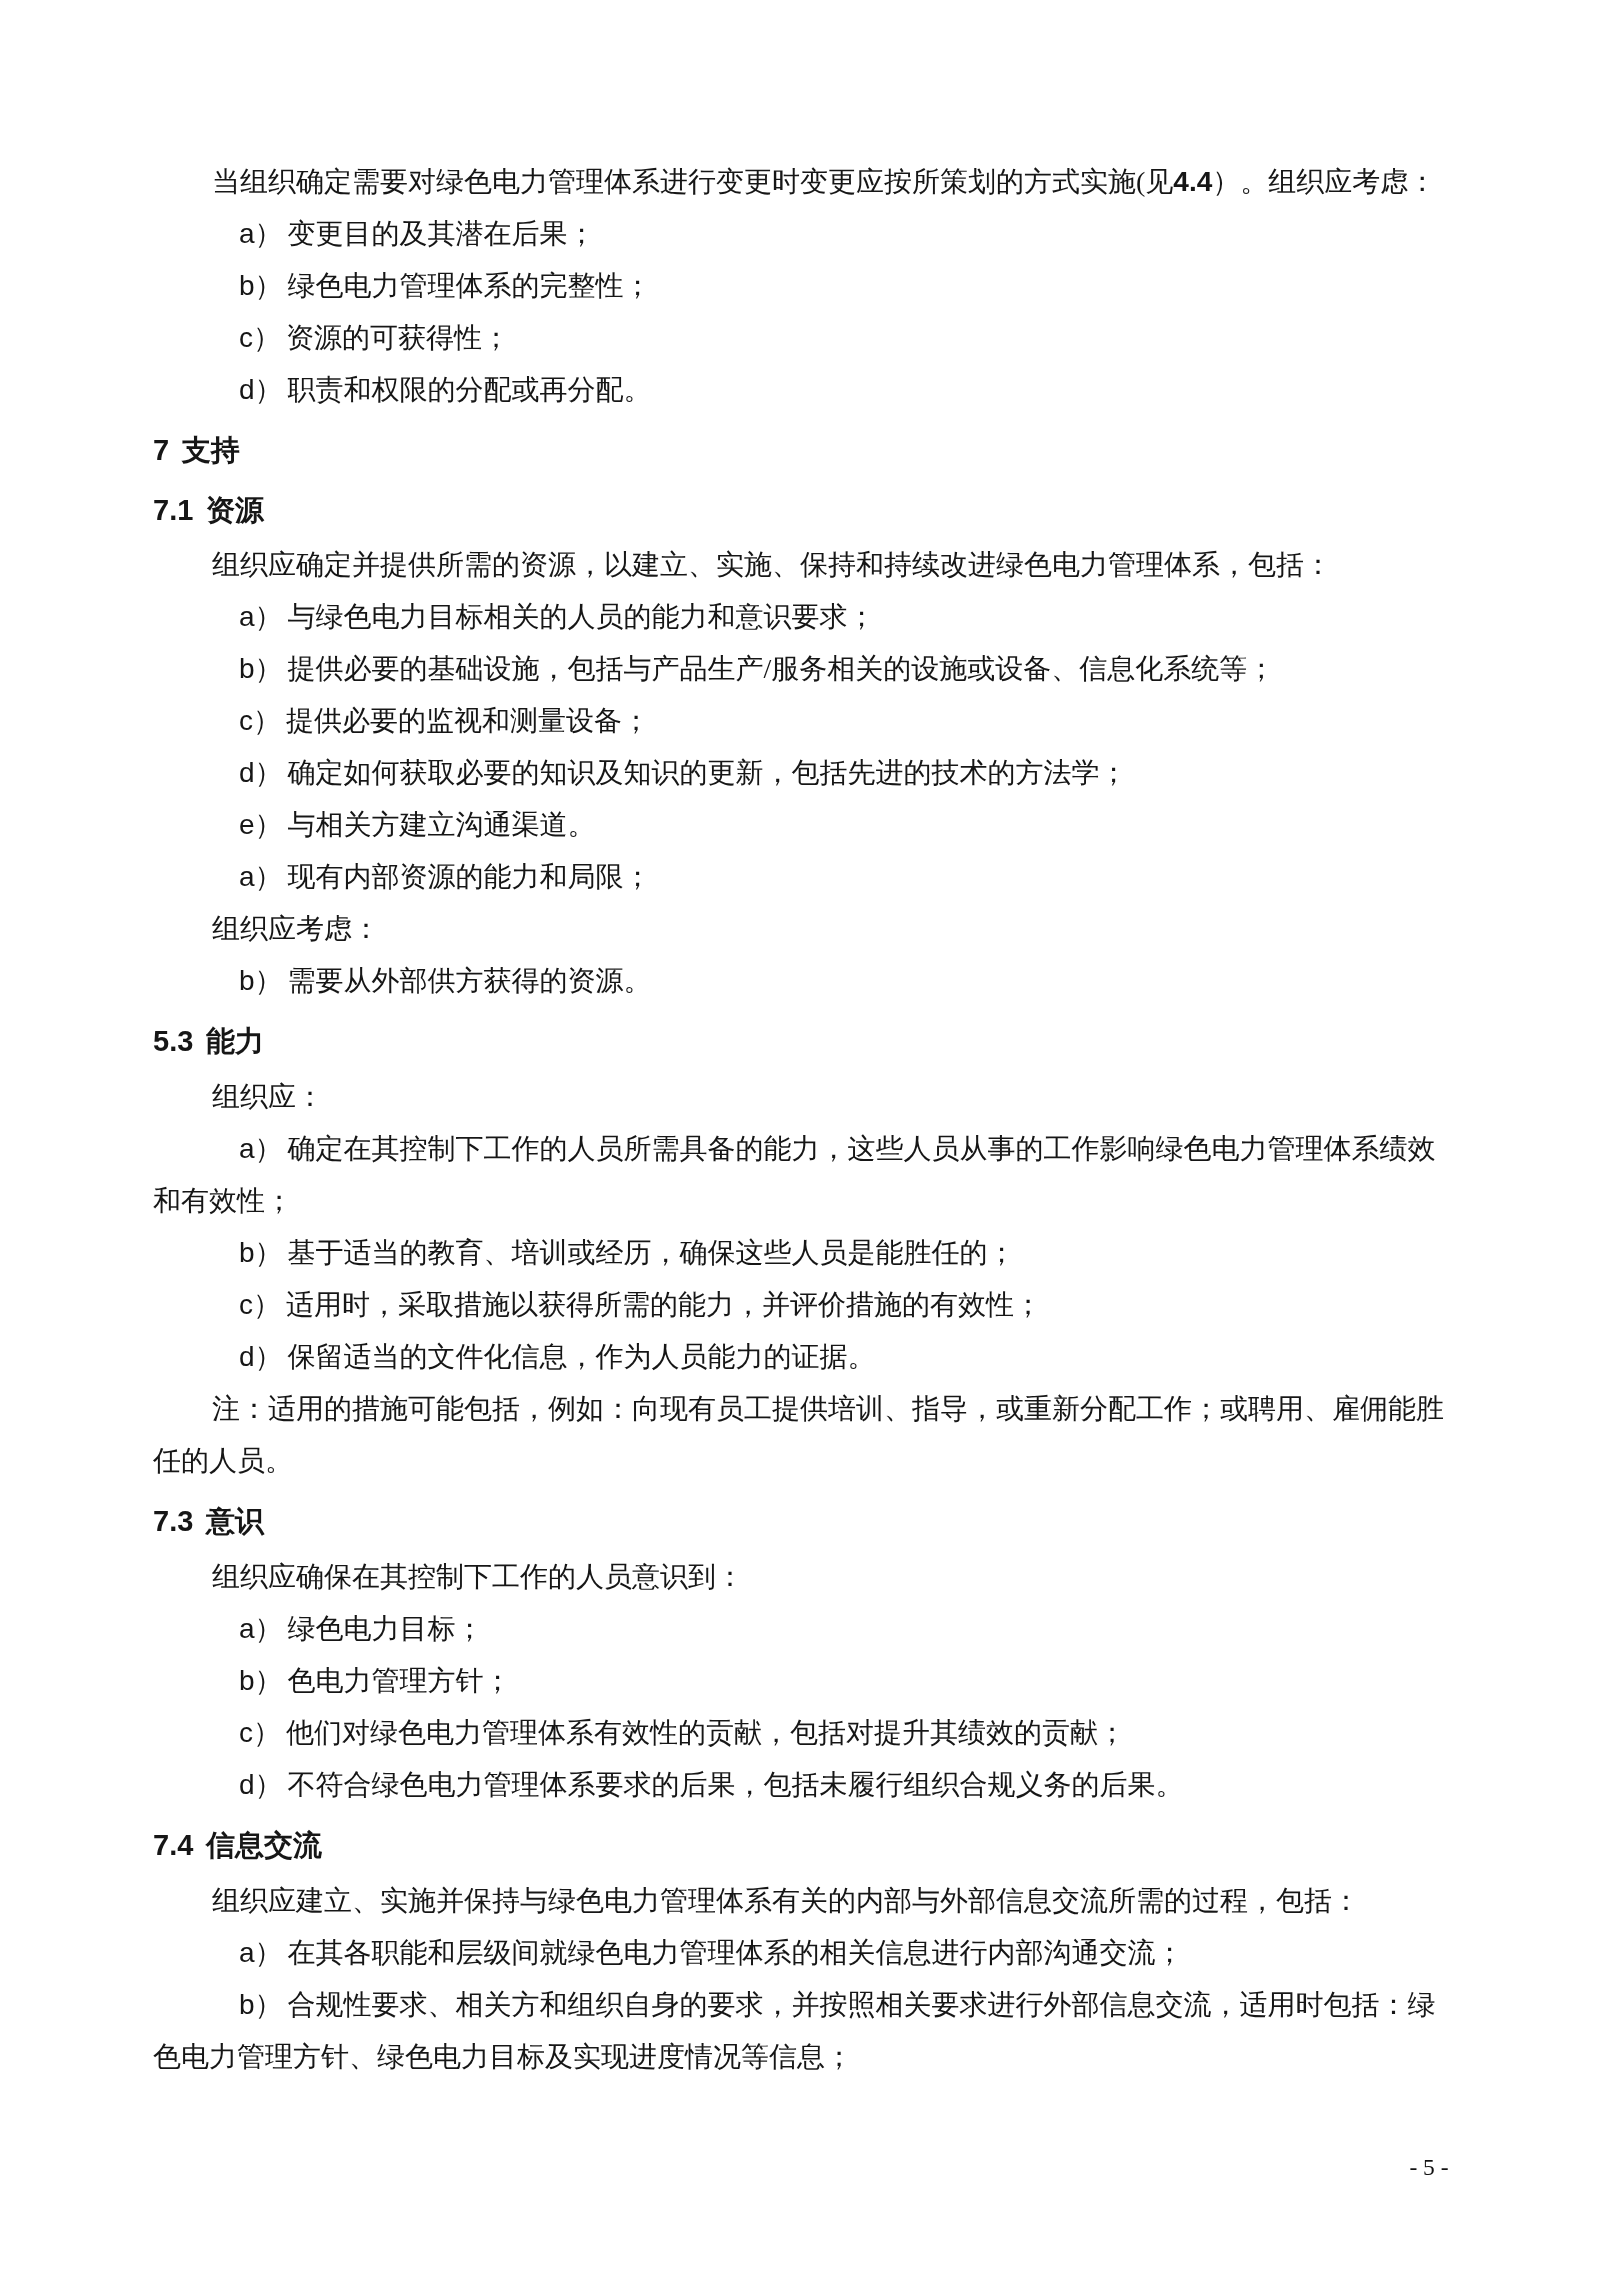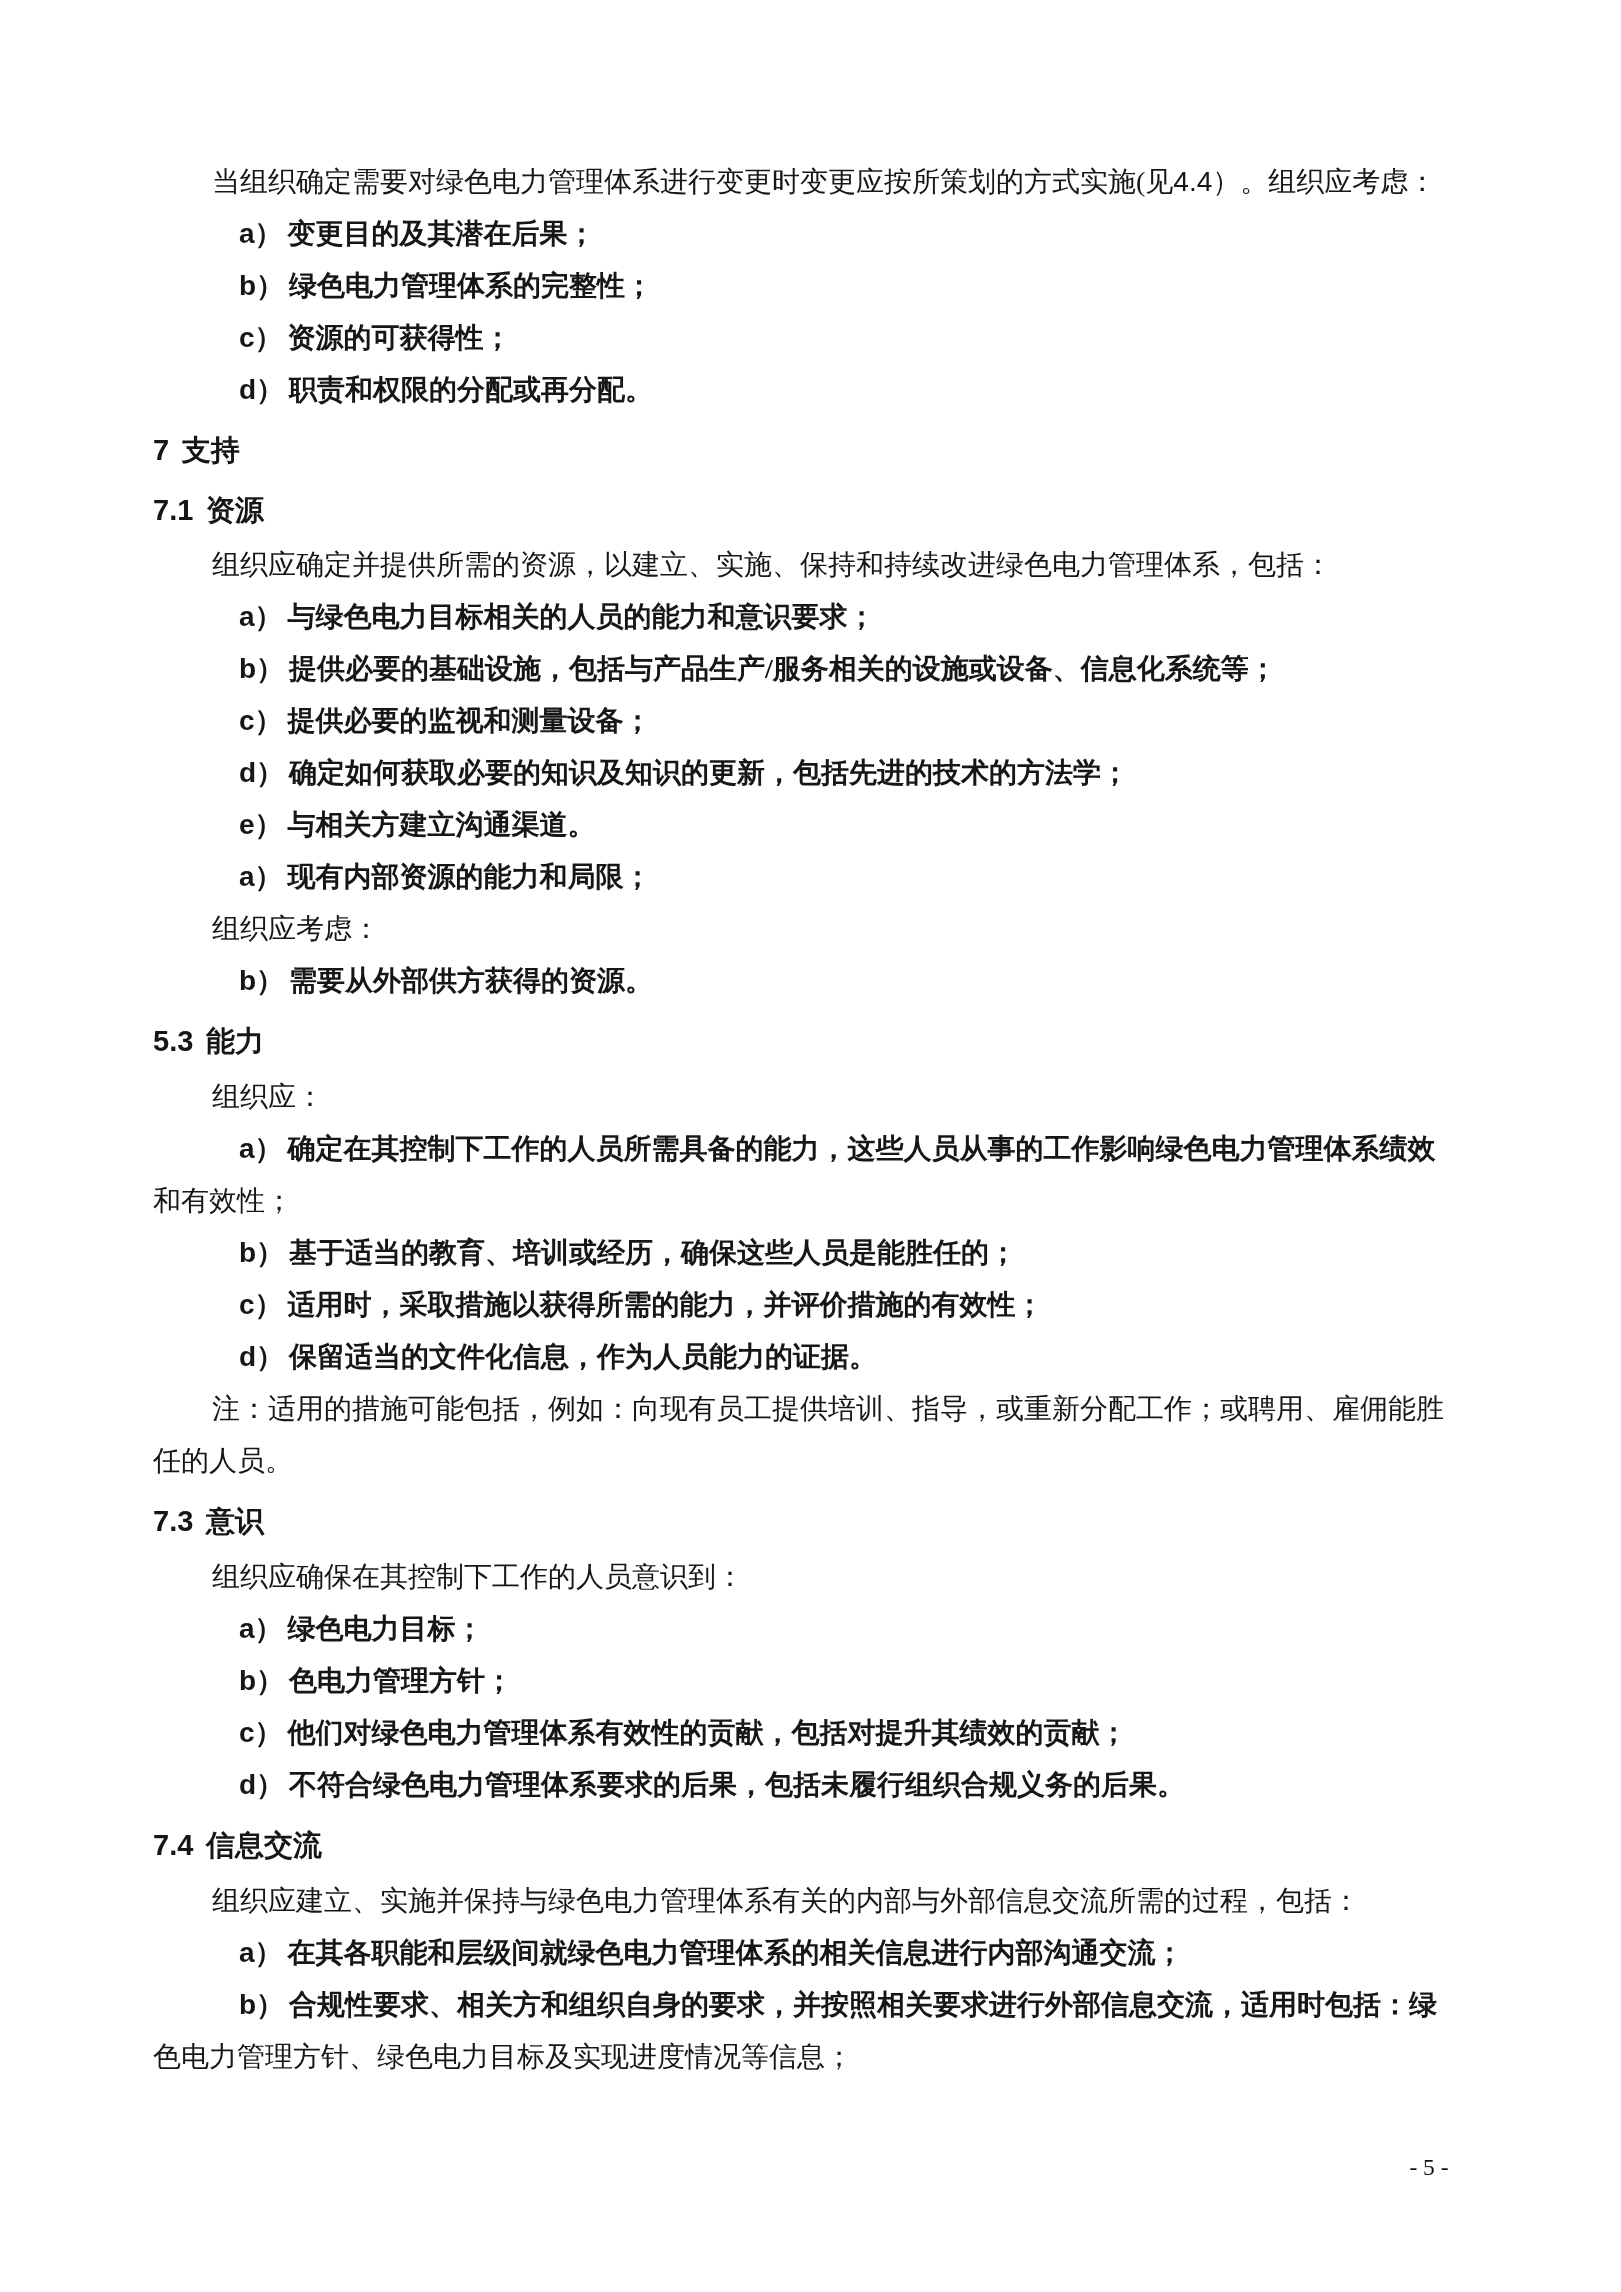--- a/index.html
+++ b/index.html
@@ -21,29 +21,29 @@
   }
   .line {
     margin: 0;
     font-size: 28px;
     line-height: 52px;
     text-align: justify;
     word-break: break-all;
     color: #161616;
   }
   .para { text-indent: 59px; }
-  .item { margin-left: 86px; font-weight: bold; }
+  .item { margin-left: 86px; }
   .cont { margin-left: 0; }
   .marker {
     font-family: "Liberation Sans", "DejaVu Sans", sans-serif;
     margin-right: 4.9px;
   }
   .ref-num {
     font-family: "Liberation Sans", "DejaVu Sans", sans-serif;
-    font-weight: normal;
+    font-weight: bold;
   }
   .heading {
     margin: 7.8px 0 3.9px 0;
     font-size: 29px;
     font-weight: bold;
     line-height: 52px;
     text-align: left;
     text-indent: 0;
   }
   .hnum {

